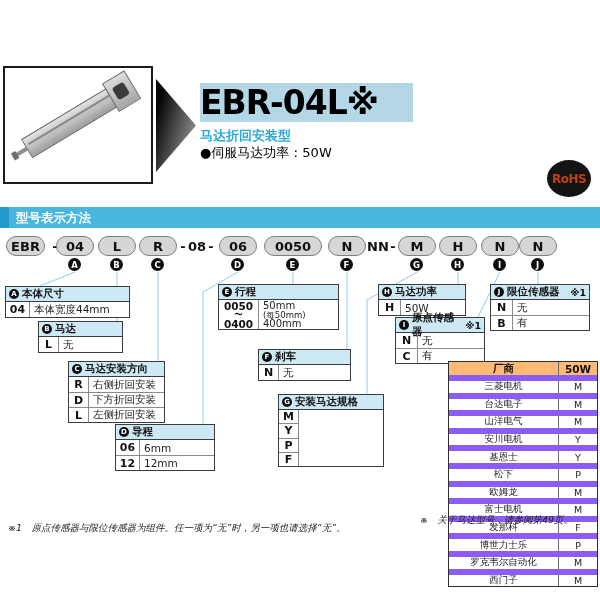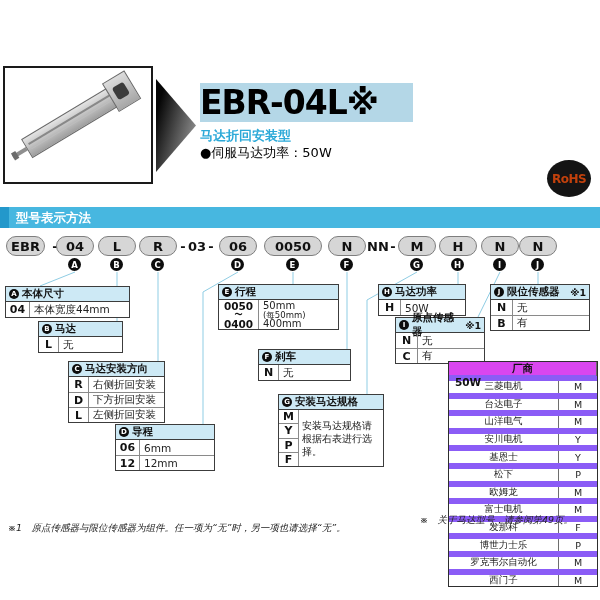--- a/index.html
+++ b/index.html
@@ -64,21 +64,21 @@
   .edescs .e1{font-size:8.5px;line-height:8px;}
   .gbody{display:flex;height:56px;}
   .gcodes{width:20px;flex:none;border-right:1px solid #8a8a8a;display:flex;flex-direction:column;box-sizing:border-box;}
   .gcode{flex:1;display:flex;align-items:center;justify-content:center;font-weight:bold;font-size:11px;}
   .gcode + .gcode{border-top:1px solid #8a8a8a;}
   .gnote{flex:1;display:flex;align-items:center;padding:1px 3px;font-size:10px;line-height:1.3;color:#222;}
   
   .vtable{position:absolute;left:448px;top:361px;width:150px;border:1px solid #2e2e2e;box-sizing:border-box;background:#fff;}
   .vrow{display:flex;height:11.6px;}
   .vrow + .vrow{border-top:6px solid #8b5cf6;justify-content:space-between;}
-  .vrow.vhead{background:#d946ef;font-weight:bold;height:13px;flex-direction:column;}
+  .vrow.vhead{background:#fdba74;font-weight:bold;height:13px;}
   .vc1{flex:1;display:flex;align-items:center;justify-content:center;font-size:9.5px;border-right:1px solid #6e6e6e;color:#222;}
   .vhead .vc1,.vhead .vc2{font-size:10.5px;color:#111;}
   .vc2{width:38px;flex:none;display:flex;align-items:center;justify-content:center;font-size:9.5px;color:#222;}
   
   .fn-left{position:absolute;left:8px;top:522px;font-size:9.5px;color:#222;font-style:italic;}
   .fn-right{position:absolute;left:420px;top:514px;font-size:9.5px;color:#222;font-style:italic;}
 </style>
 </head>
 <body>
 
@@ -107,21 +107,21 @@
   <div class="secbar"></div>
   <div class="secbar-accent"></div>
   <div class="secbar-title">型号表示方法</div>
 
   <div class="pill" style="left:6px;width:39px">EBR</div>
   <div class="segtxt" style="left:51px;width:8px">-</div>
   <div class="pill" style="left:56px;width:38px">04</div>
   <div class="pill" style="left:98px;width:38px">L</div>
   <div class="pill" style="left:139px;width:38px">R</div>
   <div class="segtxt" style="left:179px;width:8px">-</div>
-  <div class="segtxt" style="left:188px;width:18px">03</div>
+  <div class="segtxt" style="left:188px;width:18px">08</div>
   <div class="segtxt" style="left:207px;width:8px">-</div>
   <div class="pill" style="left:219px;width:38px">06</div>
   <div class="pill" style="left:264px;width:58px">0050</div>
   <div class="pill" style="left:328px;width:38px">N</div>
   <div class="segtxt" style="left:367px;width:22px">NN</div>
   <div class="segtxt" style="left:389px;width:8px">-</div>
   <div class="pill" style="left:398px;width:38px">M</div>
   <div class="pill" style="left:439px;width:38px">H</div>
   <div class="pill" style="left:481px;width:38px">N</div>
   <div class="pill" style="left:519px;width:38px">N</div>
@@ -243,21 +243,20 @@
         <span class="badge">G</span>
         <span>安装马达规格</span>
       </div>
     <div class="gbody">
       <div class="gcodes">
         <span class="gcode">M</span>
         <span class="gcode">Y</span>
         <span class="gcode">P</span>
         <span class="gcode">F</span>
       </div>
-      <div class="gnote">安装马达规格请根据右表进行选择。</div>
     </div>
   </div>
 
   <div class="mtable" style="left:378px;top:284px;width:88px;--cw:22px">
     <div class="mhead">
         <span class="badge">H</span>
         <span>马达功率</span>
       </div>
     <div class="mrow">
         <span class="code">H</span>

